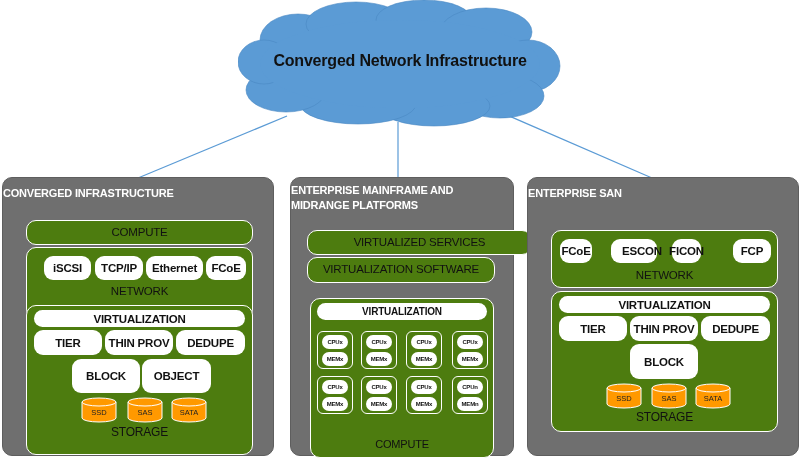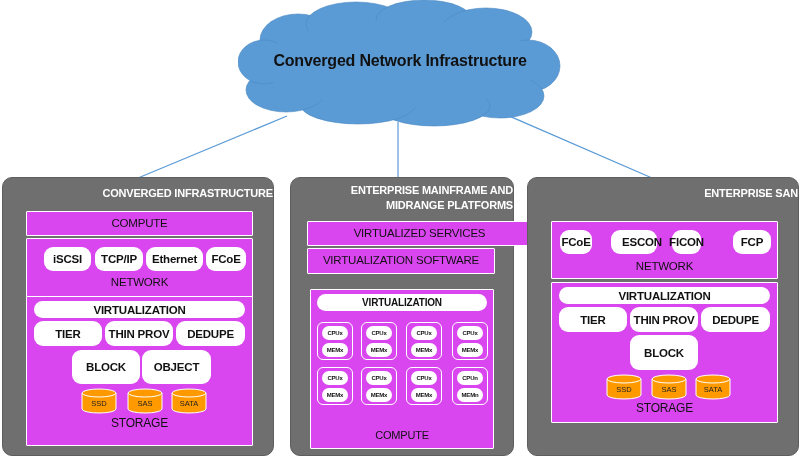--- a/index.html
+++ b/index.html
@@ -11,26 +11,26 @@
   .cloud-title {
     position: absolute; left: 238px; top: 52px; width: 324px; text-align: center;
     font-size: 16px; font-weight: bold; color: #111; letter-spacing: -0.2px;
   }
 
   .panel {
     position: absolute; background: #6f6f6f; border-radius: 10px;
     border: 1px solid #5e5e5e;
   }
   .panel-title {
-    position: absolute; left: 0; right: 0; text-align: right; color: #ffffff;
+    position: absolute; left: 0; right: 0; text-align: left; color: #ffffff;
     font-size: 11px; font-weight: bold; line-height: 15px; letter-spacing: -0.2px;
   }
   .box {
-    position: absolute; background: #d946ef; border: 1.5px solid #ffffff;
-    border-radius: 1px; color: #111;
+    position: absolute; background: #4d7c0f; border: 1.5px solid #ffffff;
+    border-radius: 10px; color: #111; margin-top: 9px;
   }
   .box-label {
     position: absolute; left: 0; right: 0; text-align: center; font-size: 11.5px;
     color: #111; letter-spacing: -0.2px;
   }
   .pill {
     position: absolute; background: #ffffff; border-radius: 9px;
     color: #111; font-size: 11.5px; text-align: center; letter-spacing: -0.2px;
     display: flex; align-items: center; justify-content: center; font-weight: bold;
   }
@@ -115,21 +115,21 @@
         <path d="M1,5 L1,21 A17,4 0 0,0 35,21 L35,5" fill="#ff9900" stroke="#fff" stroke-width="1"></path>
         <ellipse cx="18" cy="5" rx="17" ry="4" fill="#ff9900" stroke="#fff" stroke-width="1"></ellipse>
       </svg>
       <div class="cyl-label">SATA</div>
     </div>
     <div class="box-label" style="top:119px; font-size:12px;">STORAGE</div>
   </div>
 </div>
 
 <div class="panel" style="left:290px; top:177px; width:224px; height:279px;">
-  <div class="panel-title" style="top:5px;padding-left:16px;">ENTERPRISE MAINFRAME AND</div>
+  <div class="panel-title" style="top:5px;">ENTERPRISE MAINFRAME AND</div>
   <div class="panel-title" style="top:20px;">MIDRANGE PLATFORMS</div>
 
   <div class="box" style="left:16px; top:43px; width:225px; height:25px;">
     <div class="box-label" style="top:5px;">VIRTUALIZED SERVICES</div>
   </div>
   <div class="box" style="left:16px; top:70px; width:188px; height:26px;">
     <div class="box-label" style="top:5px;">VIRTUALIZATION SOFTWARE</div>
   </div>
 
   <div class="box" style="left:19px; top:111px; width:184px; height:160px;">

